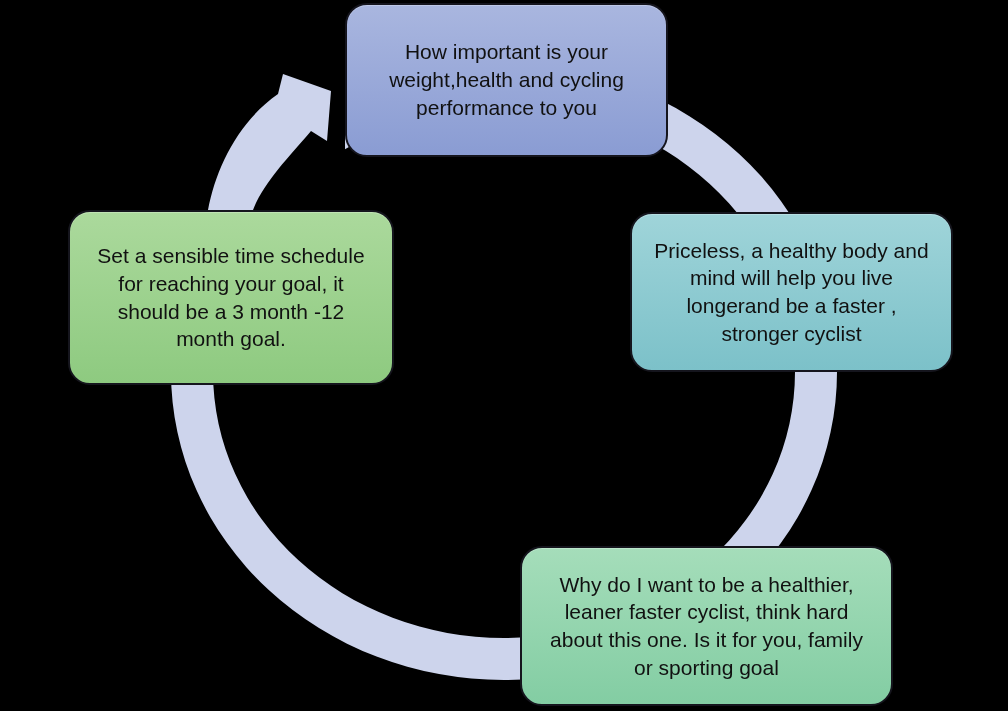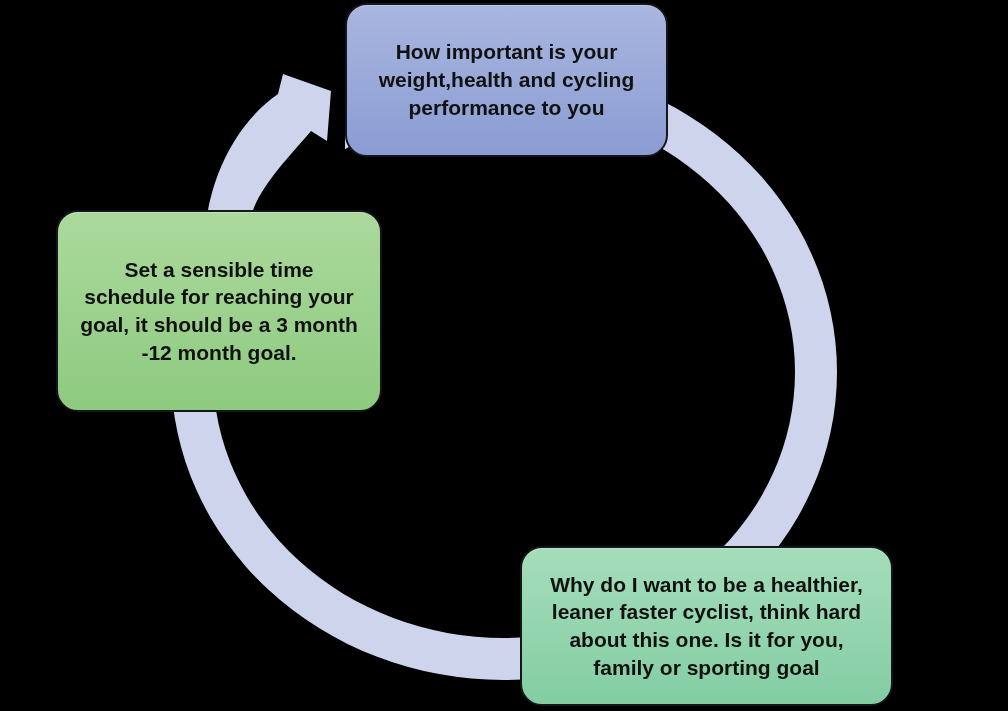--- a/index.html
+++ b/index.html
@@ -1,41 +1,40 @@
 <!DOCTYPE html>
 <html><head>
 <meta charset="utf-8">
 <style>
   html,body{margin:0;padding:0;background:#000;}
   .stage{
     position:relative;
     width:1008px;height:711px;
     overflow:hidden;
     font-family:"Liberation Sans",sans-serif;
-    font-weight:bold;
   }
   .ring-svg{position:absolute;left:0;top:0;}
   .node{
     position:absolute;
     display:flex;align-items:center;justify-content:center;
     text-align:center;
     box-sizing:border-box;
     border:2px solid #15151d;
     border-radius:22px;
     font-size:21px;
     line-height:1.32;
     padding:8px 22px;
     color:#111;
     box-shadow:inset 0 1px 0 rgba(255,255,255,0.25);
   }
   .node-importance{left:345px;top:3px;width:323px;height:154px;}
   .node-priceless{left:630px;top:212px;width:323px;height:160px;}
   .node-why{left:520px;top:546px;width:373px;height:160px;padding:8px 18px;}
   .node-goal-plan{left:143px;top:543px;width:322px;height:162px;}
-  .node-schedule{left:56px;top:210px;width:326px;height:202px;}
+  .node-schedule{left:68px;top:210px;width:326px;height:175px;}
 </style>
 </head>
 <body>
 
 <div class="stage" style="background: rgb(0, 0, 0);">
 
   <svg class="ring-svg" width="1008" height="711" viewBox="0 0 1008 711">
 
     <path fill-rule="evenodd" d="M171,372 a333,308 0 1 0 666,0 a333,308 0 1 0 -666,0 Z
              M213,372 a291,266 0 1 0 582,0 a291,266 0 1 0 -582,0 Z" fill="#cdd4ec"></path>
@@ -44,20 +43,23 @@
 
     <path d="M208,210 C216,168 238,122 278,94
              L283,74 L331,91 L327,141 L311,131
              C288,158 264,182 253,210 Z" fill="#cdd4ec"></path>
   </svg>
 
   <div class="node node-importance" style="background: linear-gradient(rgb(169, 182, 223) 0%, rgb(138, 156, 211) 100%); border-color: rgb(21, 21, 29); color: rgb(17, 17, 17);">
     <span>How important is your weight,health and cycling performance to you</span>
   </div>
 
+  <div class="node node-priceless" style="background: linear-gradient(rgb(159, 212, 217) 0%, rgb(124, 193, 201) 100%); border-color: rgb(21, 21, 29); color: rgb(17, 17, 17);">
+    <span>Priceless, a healthy body and mind will help you live longerand be a faster , stronger cyclist</span>
+  </div>
 
   <div class="node node-why" style="background: linear-gradient(rgb(165, 221, 186) 0%, rgb(131, 205, 163) 100%); border-color: rgb(21, 21, 29); color: rgb(17, 17, 17);">
     <span>Why do I want to be a healthier, leaner faster cyclist, think hard about this one. Is it for you, family or sporting goal</span>
   </div>
 
 
   <div class="node node-schedule" style="background: linear-gradient(rgb(171, 217, 156) 0%, rgb(142, 202, 128) 100%); border-color: rgb(21, 21, 29); color: rgb(17, 17, 17);">
     <span>Set a sensible time schedule for reaching your goal, it should be a 3 month -12 month goal.</span>
   </div>
 

